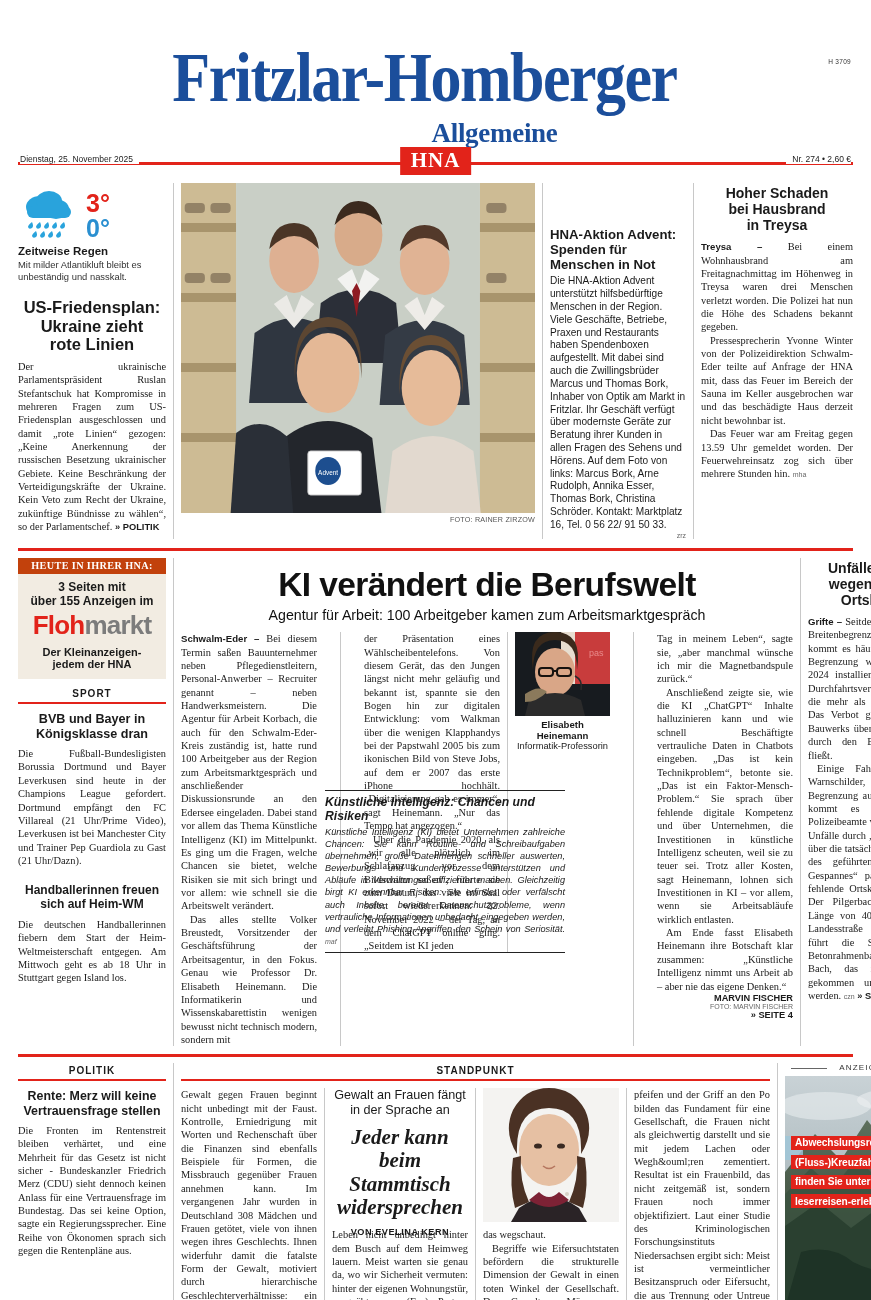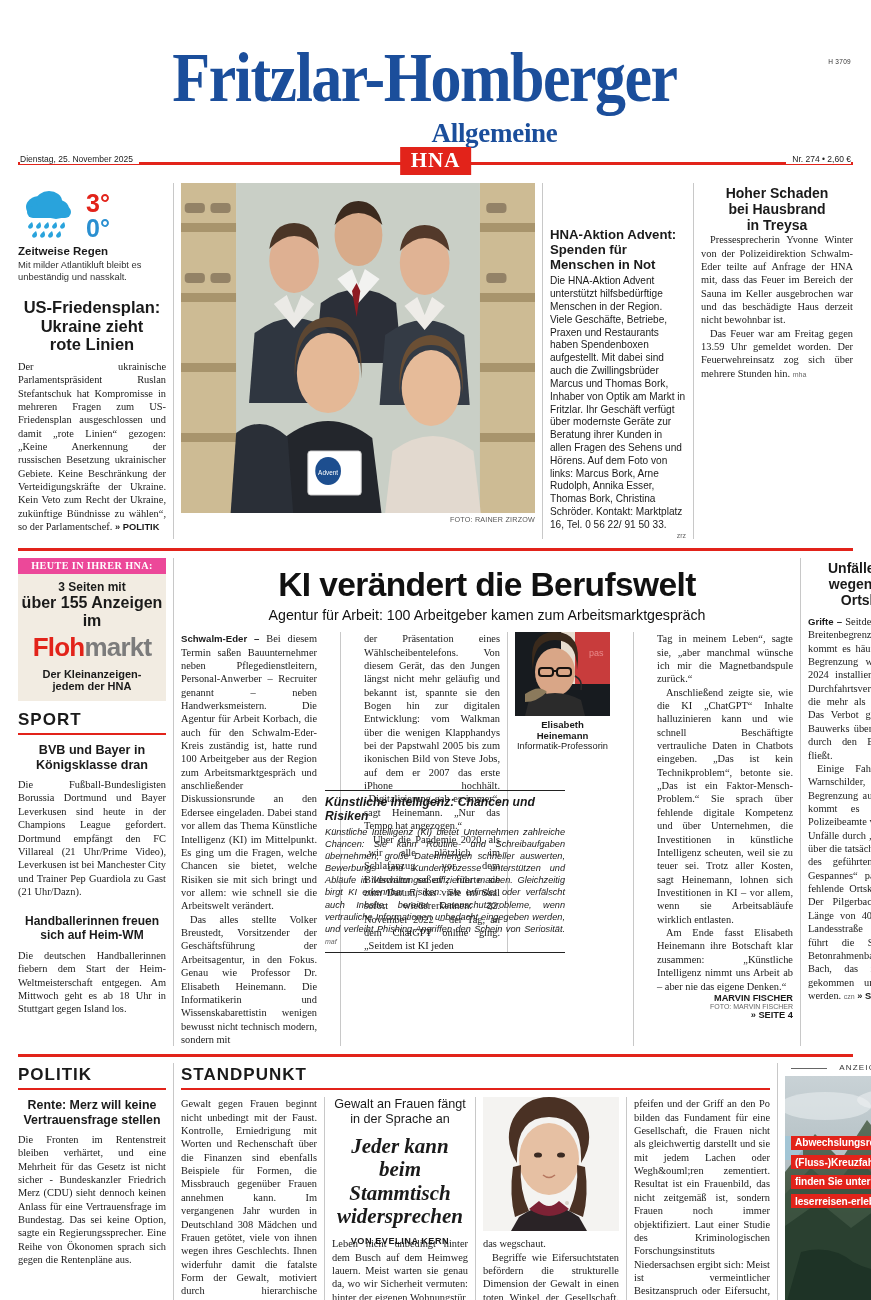--- a/index.html
+++ b/index.html
@@ -131,33 +131,33 @@
   
   .infobox { border-top:1.2px solid #222; border-bottom:1.2px solid #222; padding:4px 0 5px 0; margin-top:8px; }
   .infobox h4 {
     font-family:"Liberation Sans", sans-serif; font-weight:bold; font-size:12.2px; margin-bottom:3px;
   }
   .infobox p { font-family:"Liberation Sans", sans-serif; font-size:9.2px; line-height:1.32; text-align:justify; }
 
   
   .promo { background:#f2ece2; text-align:center; padding:0 0 9px 0; }
   .promo-bar {
-    background:#ec4899; color:#fff; font-family:"Liberation Serif", serif; font-weight:bold;
+    background:#c2410c; color:#fff; font-family:"Liberation Serif", serif; font-weight:bold;
     font-size:10.2px; letter-spacing:.4px; padding:2.5px 0 3px 0;
   }
   .promo-l1 { font-family:"Liberation Sans", sans-serif; font-weight:bold; font-size:12px; margin-top:6px; }
-  .promo-l2 { font-family:"Liberation Sans", sans-serif; font-weight:bold; font-size:16px; }
+  .promo-l2 { font-family:"Liberation Sans", sans-serif; font-weight:bold; font-size:12px; }
   .promo-big { font-family:"Liberation Sans", sans-serif; font-weight:bold; font-size:26px; margin-top:2px; letter-spacing:-.8px; }
   .promo-big .a { color:#e2231a; }
   .promo-big .b { color:#7c7c7c; }
   .promo-l3 { font-family:"Liberation Sans", sans-serif; font-weight:bold; font-size:11px; margin-top:5px; }
 
   .sec-label {
-    font-family:"Liberation Sans", sans-serif; font-weight:bold; font-size:17px;
-    text-align:left; letter-spacing:1px; margin:9px 0 3px 0;
+    font-family:"Liberation Sans", sans-serif; font-weight:bold; font-size:10px;
+    text-align:center; letter-spacing:1px; margin:9px 0 3px 0;
   }
 
   
   .sp-kicker { font-family:"Liberation Sans", sans-serif; font-size:12.6px; text-align:center; line-height:1.2; }
   .sp-title {
     font-family:"Liberation Serif", serif; font-style:italic; font-weight:bold;
     font-size:21px; text-align:center; line-height:1.12; margin-top:7px;
   }
   .sp-by { font-family:"Liberation Sans", sans-serif; font-weight:bold; font-size:9.2px; text-align:center; margin-top:7px; letter-spacing:.5px; }
 
@@ -324,20 +324,23 @@
       <div class="small-cap" style="text-align:right;">zrz</div>
     </div>
 
     <div class="vline"></div>
 
     <div class="col" style="flex:0 0 152px;">
       <div class="hl-2" style="font-size:14px; margin-top:2px;">
         <div>Hoher Schaden</div>
         <div>bei Hausbrand</div>
         <div>in Treysa</div>
+      </div>
+      <div class="body-serif" style="margin-top:7px;">
+        <span class="drop-lead">Treysa –</span><span> Bei einem Wohnhausbrand am Freitagnachmittag im Höhenweg in Treysa waren drei Menschen verletzt worden. Die Polizei hat nun die Höhe des Schadens bekannt gegeben.</span>
       </div>
       <div class="body-serif" style="text-indent:9px; margin-top:0;">Pressesprecherin Yvonne Winter von der Polizeidirektion Schwalm-Eder teilte auf Anfrage der HNA mit, dass das Feuer im Bereich der Sauna im Keller ausgebrochen war und das beschädigte Haus derzeit nicht bewohnbar ist.</div>
       <div class="body-serif" style="text-indent:9px; margin-top:0;"><span>Das Feuer war am Freitag gegen 13.59 Uhr gemeldet worden. Der Feuerwehreinsatz zog sich über mehrere Stunden hin.</span> <span class="small-cap">mha</span></div>
     </div>
   </div>
 
   <div class="red-rule" style="margin-top:9px;"></div>
 
   <div class="top-grid" style="margin-top:7px;">
 

